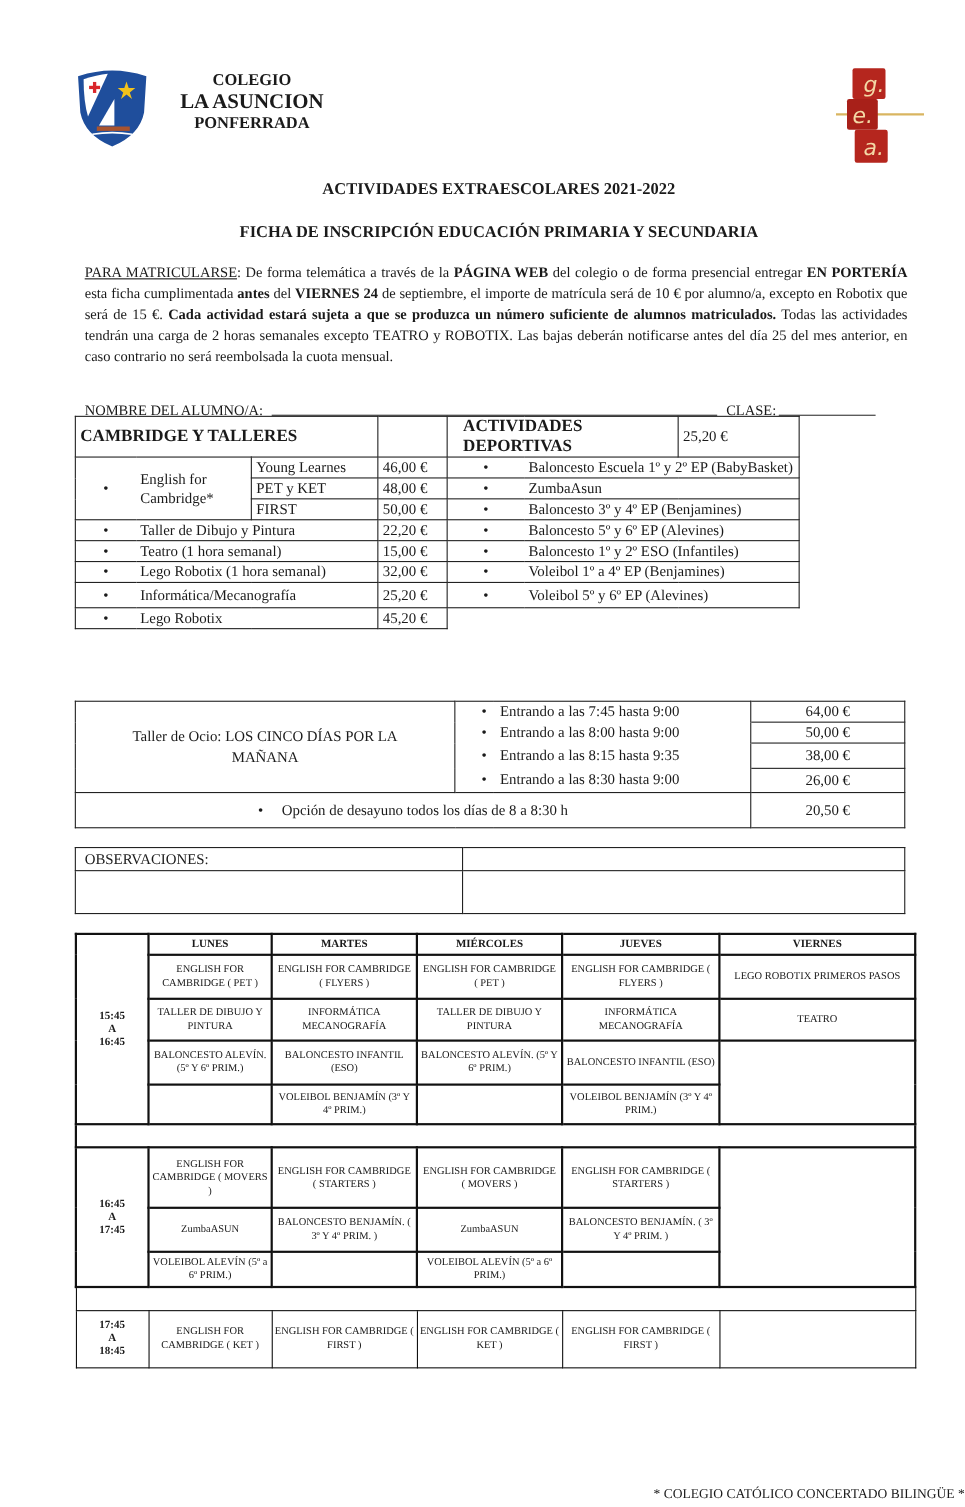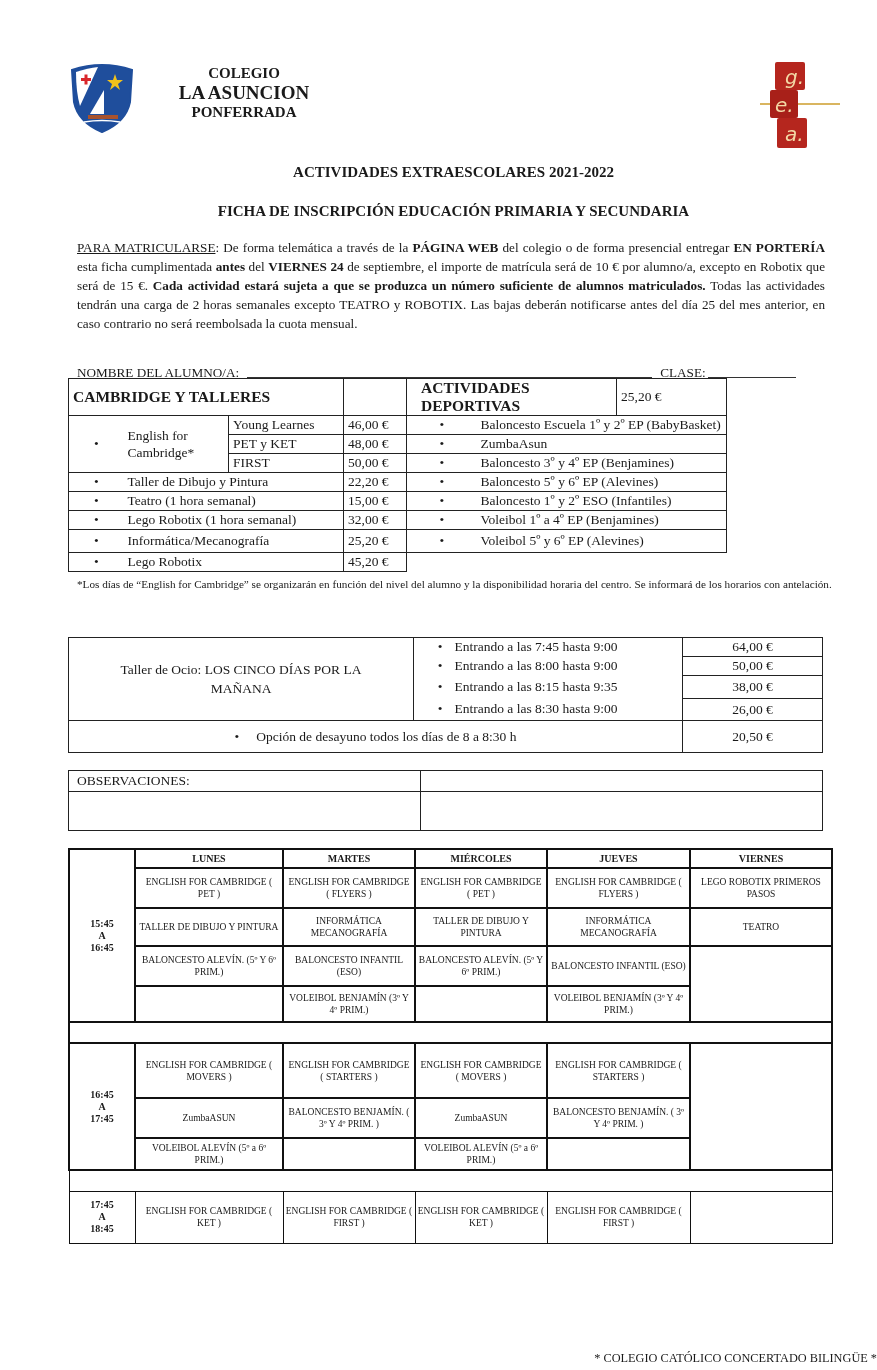--- a/index.html
+++ b/index.html
@@ -5,21 +5,21 @@
   * { box-sizing: border-box; margin: 0; padding: 0; }
   body {
     width: 877px; height: 1370px; background: #ffffff; position: relative;
     font-family: "Liberation Serif", "DejaVu Serif", serif; color: #1a1a1a;
     overflow: hidden;
   }
   .abs { position: absolute; }
 
   
   .logo-left { left: 68px; top: 62px; width: 68px; height: 72px; }
-  .school-name { left: 159px; top: 65px; width: 170px; text-align: center; font-weight: bold; line-height: 1.15; }
+  .school-name { left: 144px; top: 65px; width: 170px; text-align: center; font-weight: bold; line-height: 1.15; }
   .school-name .l1 { font-size: 15px; }
   .school-name .l2 { font-size: 19px; }
   .school-name .l3 { font-size: 15px; }
   .logo-right { left: 760px; top: 58px; width: 80px; height: 95px; }
 
   .title1 { left: 0; width: 877px; top: 164px; text-align: center; font-weight: bold; font-size: 15px; padding-left: 30px; }
   .title2 { left: 0; width: 877px; top: 203px; text-align: center; font-weight: bold; font-size: 15px; padding-left: 30px; }
 
   .intro { left: 77px; top: 238px; width: 748px; font-size: 13.2px; line-height: 19px; text-align: justify; }
   .intro u { text-decoration: underline; margin-top: 19px; }
@@ -168,21 +168,20 @@
   <tr>
     <td class="bullet">•</td>
     <td colspan="2" class="noleft">Lego Robotix</td>
     <td class="price">45,20 €</td>
     <td colspan="3" class="nob" style="border-left:1px solid #222;"></td>
   </tr>
 </tbody>
   </table>
 
 <div class="abs notes">
-  <div>*Los días de “English for Cambridge” se organizarán en función del nivel del alumno y la disponibilidad horaria del centro. Se informará de los horarios con antelación.</div>
 </div>
 
 <table class="abs ocio">
   <tbody>
       <tr>
     <td rowspan="4" style="width:345px; text-align:center; line-height:19px; padding:0 40px;">Taller de Ocio: LOS CINCO DÍAS POR LA MAÑANA</td>
     <td style="width:35px; text-align:right; border-right:none; border-bottom:none;">•</td>
     <td style="border-left:none; border-bottom:none; border-top:1px solid #222;">Entrando a las 7:45 hasta 9:00</td>
     <td class="p">64,00 €</td>
   </tr>
@@ -224,21 +223,21 @@
   </table>
 
 <table class="abs sched">
   <tbody>
       <tr>
     <td rowspan="5" class="time">
       <div>15:45</div>
       <div>A</div>
       <div>16:45</div>
     </td>
-    <td class="dh" style="width:148px;">LUNES</td>
+    <td class="dh" style="width:112px;">LUNES</td>
     <td class="dh" style="width:132px;">MARTES</td>
     <td class="dh" style="width:132px;">MIÉRCOLES</td>
     <td class="dh" style="width:143px;">JUEVES</td>
     <td class="dh">VIERNES</td>
   </tr>
   <tr style="height:40px;">
     <td>ENGLISH FOR CAMBRIDGE ( PET )</td>
     <td>ENGLISH FOR CAMBRIDGE ( FLYERS )</td>
     <td>ENGLISH FOR CAMBRIDGE ( PET )</td>
     <td>ENGLISH FOR CAMBRIDGE ( FLYERS )</td>

